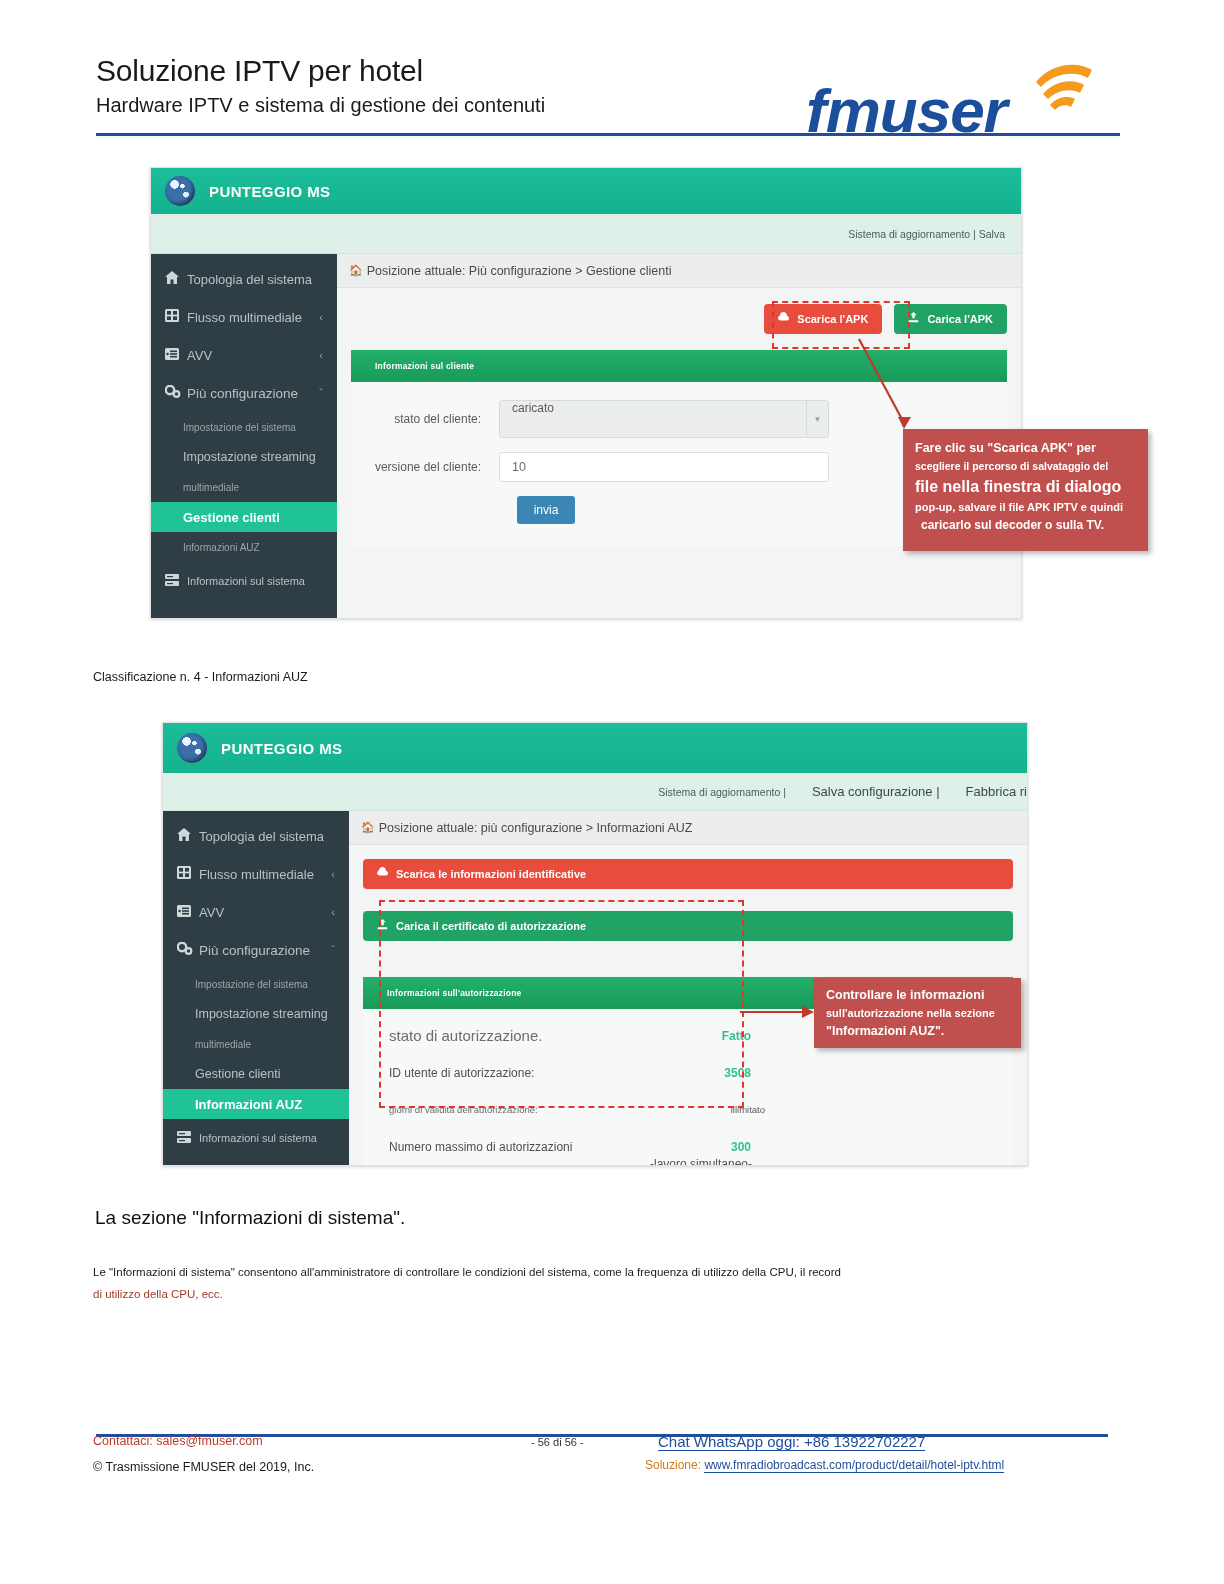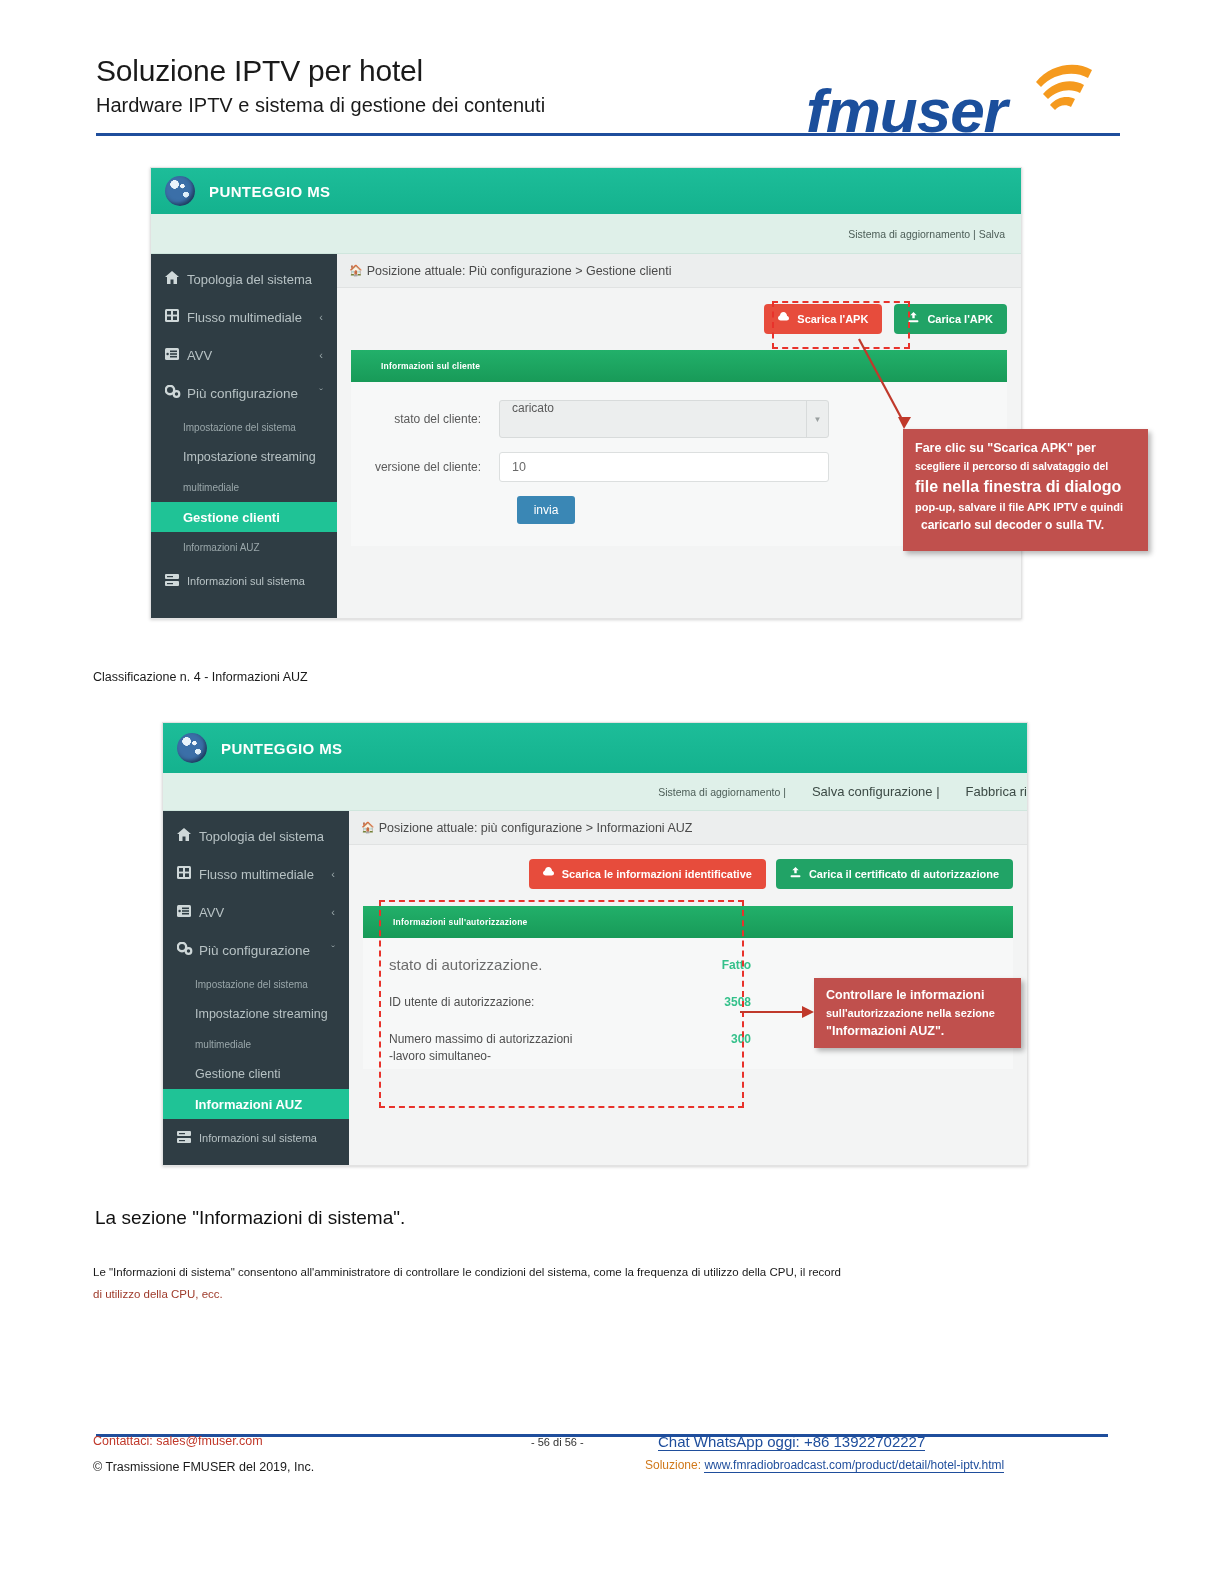--- a/index.html
+++ b/index.html
@@ -101,21 +101,21 @@
     padding: 0 14px; height: 30px; white-space: nowrap;
   }
   .btn.red { background: #e74c3c; }
   .btn.green { background: #21a366; }
   .btn .bic { font-size: 12px; }
 
   .panel { margin-top: 16px; background: #f7f8f8; }
   .panel-head {
     height: 32px; background: #1fa463;
     background: linear-gradient(180deg,#22b06a 0%,#189a58 100%);
-    display: flex; align-items: center; padding-left: 30px;
+    display: flex; align-items: center; padding-left: 24px;
     color: #ffffff; font-size: 8.5px; font-weight: bold; letter-spacing: .2px;
   }
   .panel-body { padding: 18px 0 22px 0; }
 
   .form-row { display: flex; align-items: center; margin-bottom: 14px; }
   .form-label {
     width: 148px; text-align: right; padding-right: 18px;
     font-size: 12px; color: #5a5a5a; white-space: nowrap;
   }
   .form-ctl { width: 330px; }
@@ -454,54 +454,58 @@
         </div>
       </div>
 
       <div class="content">
         <div class="breadcrumb">
           <span class="home-ic">🏠</span>
           <span>Posizione attuale: più configurazione     &gt; Informazioni AUZ</span>
         </div>
 
         <div class="content-inner" style="padding-top:14px;">
-          <div class="btn-row" style="gap:10px;">
+          <div class="btn-row" style="gap:22px;flex-direction:column;">
             <div class="btn red">
               <span class="bic">
                 <svg width="11" height="11" viewBox="0 0 11 11">
                     <path fill="#fff" d="M5.5 0C3.4 0 2 1.7 2 3.6 0.9 3.9 0 4.9 0 6.1 0 7.6 1.2 8.6 2.7 8.6h6.1C10 8.6 11 7.6 11 6.3 11 5.2 10.2 4.2 9.1 4 9 1.8 7.5 0 5.5 0z"></path>
                   </svg>
               </span>
               <span>Scarica le informazioni identificative</span>
             </div>
             <div class="btn green">
               <span class="bic">
                 <svg width="11" height="11" viewBox="0 0 11 11">
                     <path fill="#fff" d="M5.5 0 2.3 3.3h2v3h2.4v-3h2z"></path>
                     <rect x="0.6" y="8.3" width="9.8" height="2" rx=".8" fill="#fff"></rect>
                   </svg>
               </span>
               <span>Carica il certificato di autorizzazione</span>
             </div>
           </div>
 
-          <div class="panel" style="margin-top:17px;">
+          <div class="panel" style="margin-top:36px;text-align:center;">
             <div class="panel-head">Informazioni sull'autorizzazione</div>
             <div class="panel-body" style="padding:8px 0 6px 0;">
 
               <div class="info-row">
                 <span class="info-label">stato di autorizzazione.</span>
                 <span class="info-value" style="margin-right:262px;">Fatto</span>
               </div>
 
               <div class="info-row">
                 <span class="info-label lg">ID utente di autorizzazione:</span>
                 <span class="info-value" style="margin-right:262px;">3508</span>
               </div>
 
+              <div class="info-row">
+                <span class="info-label sm">giorni di validità dell'autorizzazione:</span>
+                <span class="info-value plain" style="margin-right:248px;">illimitato</span>
+              </div>
 
               <div class="info-row">
                 <span class="info-label lg">Numero massimo di autorizzazioni</span>
                 <span class="info-value" style="margin-right:262px;">300</span>
               </div>
 
               <div class="info-sub">-lavoro simultaneo-</div>
             </div>
           </div>
         </div>

